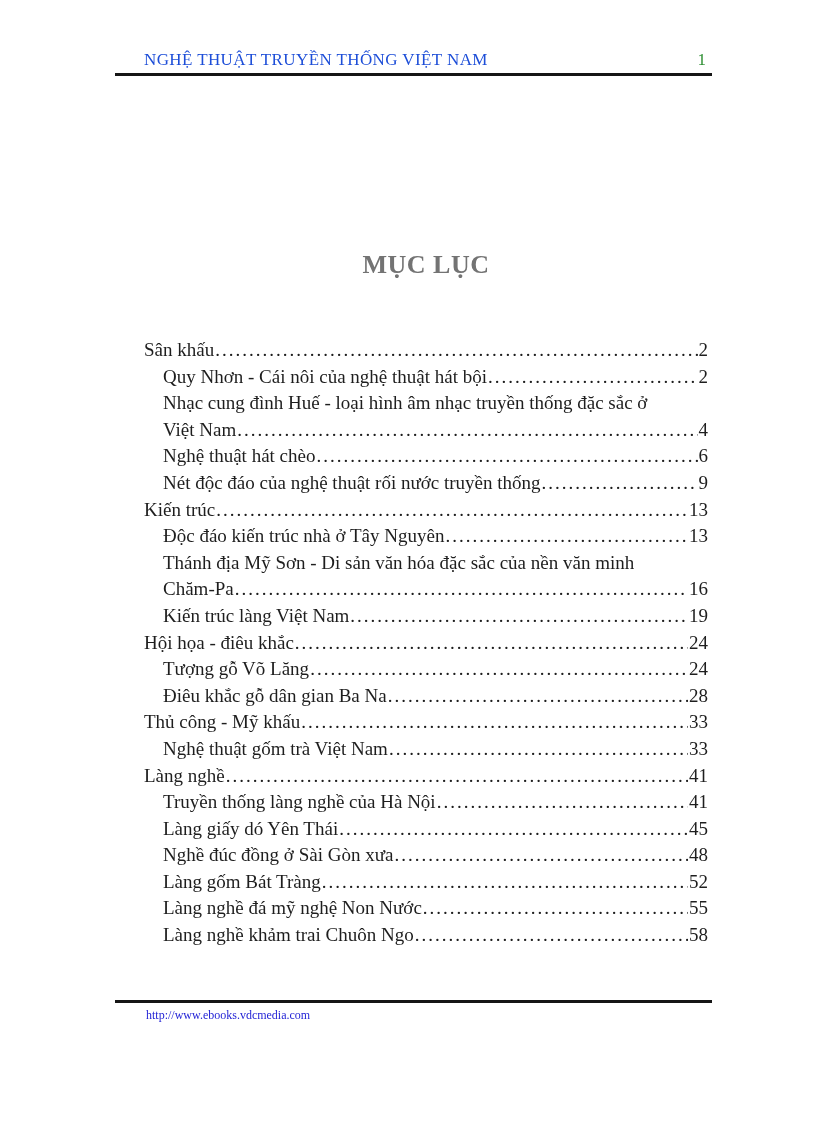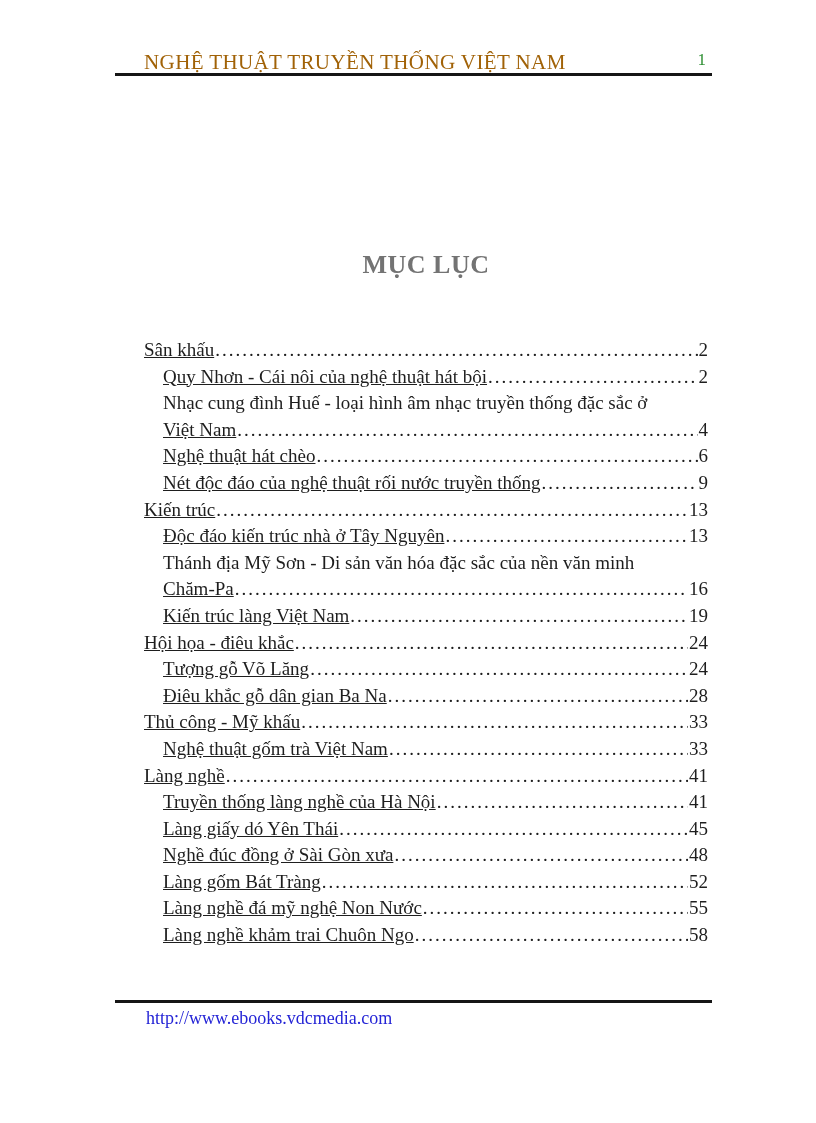--- a/index.html
+++ b/index.html
@@ -9,22 +9,22 @@
     font-family: "Liberation Serif", "DejaVu Serif", serif;
     color: #1e1e1e;
     position: relative;
     overflow: hidden;
   }
   .page { position: absolute; inset: 0; }
 
   
   .header-title {
     position: absolute; left: 144px; top: 50px;
-    font-size: 21px; letter-spacing: 0.4px;
-    color: #a16207; white-space: nowrap;
+    font-size: 17px; letter-spacing: 0.4px;
+    color: #1d4ed8; white-space: nowrap;
   }
   .header-page-number {
     position: absolute; right: 110px; top: 50px;
     font-size: 17px; color: #2e8f33;
   }
   .header-rule {
     position: absolute; left: 115px; right: 104px; top: 73px;
     height: 3px; background: #161616;
   }
 
@@ -37,39 +37,39 @@
   }
 
   
   .toc {
     position: absolute; left: 144px; width: 564px; top: 337px;
     font-size: 19px; line-height: 26.6px;
   }
   .toc-entry.level-2 { padding-left: 19px; }
   .toc-wrap-line { white-space: nowrap; }
   .toc-line { display: flex; align-items: baseline; }
-  .toc-text { white-space: nowrap; text-decoration: underline; }
+  .toc-text { white-space: nowrap; }
   .toc-dots {
     flex: 1 1 auto; overflow: hidden; white-space: nowrap;
     margin: 0 1px;
   }
   .toc-dots::after {
     content: "........................................................................................................................................................................................................................................................";
     letter-spacing: 2px;
   }
   .toc-page { white-space: nowrap; }
 
   
   .footer-rule {
     position: absolute; left: 115px; right: 104px; top: 1000px;
     height: 3px; background: #161616;
   }
   .footer-url {
     position: absolute; left: 146px; top: 1008px;
-    font-size: 18px; color: #2424d6; text-decoration: none;
+    font-size: 12px; color: #2424d6; text-decoration: none;
   }
 </style>
 </head>
 <body>
 
 <div class="page">
 
   <div class="header-title">NGHỆ THUẬT TRUYỀN THỐNG VIỆT NAM</div>
   <div class="header-page-number">1</div>
   <div class="header-rule"></div>

